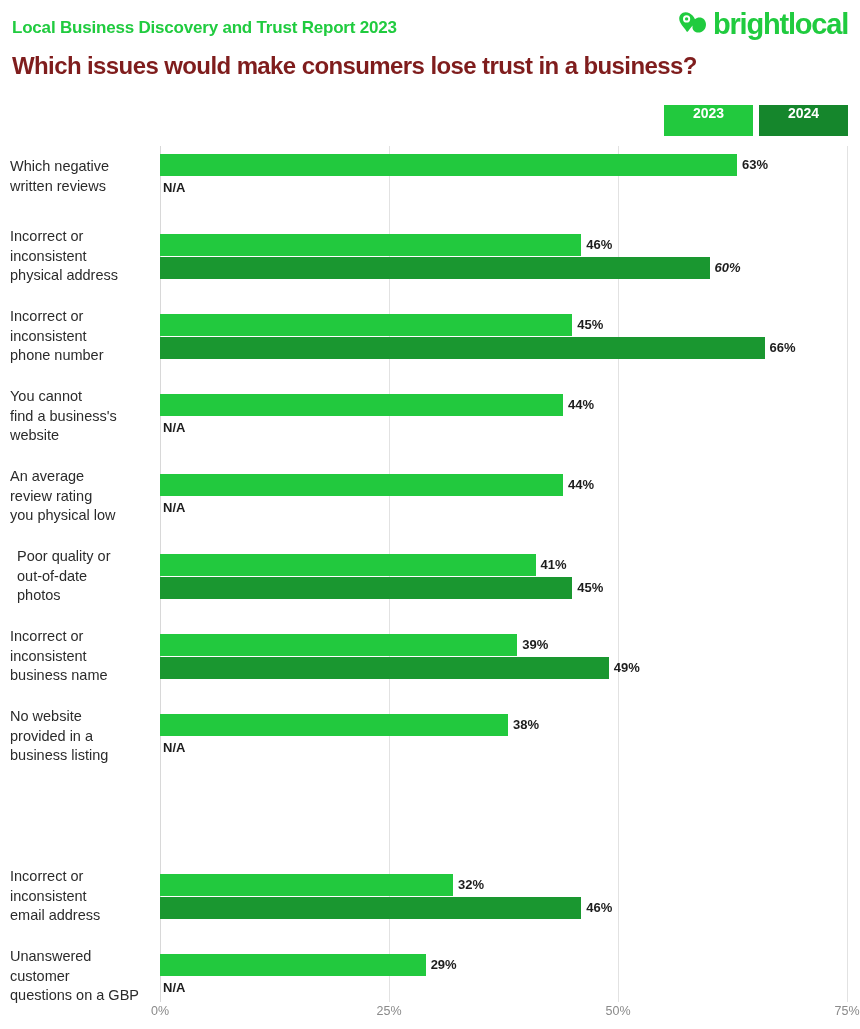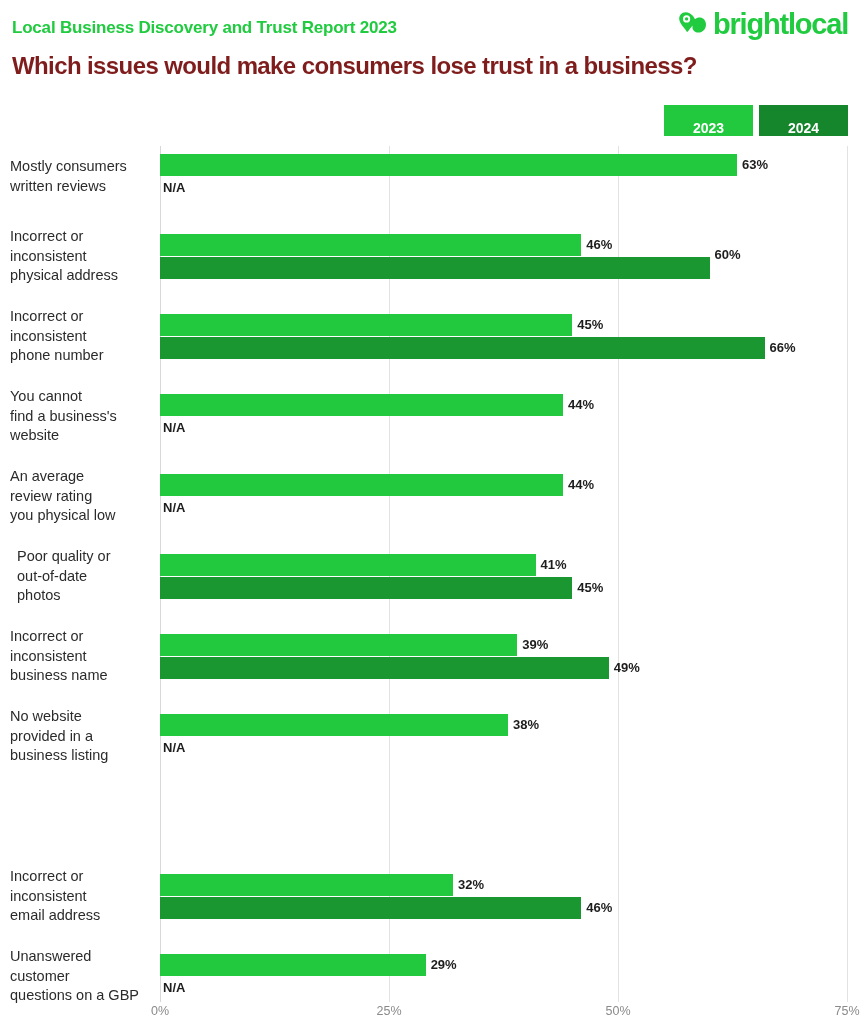--- a/index.html
+++ b/index.html
@@ -61,21 +61,21 @@
     position: absolute;
     top: 105px;
     right: 12px;
     display: flex;
     gap: 6px;
   }
   .legend-item {
     width: 89px;
     height: 31px;
     display: flex;
-    align-items: flex-end;
+    align-items: flex-start;
     justify-content: center;
     color: #ffffff;
     font-size: 14px;
     font-weight: bold;
   }
   .legend-2023 { background: #22c93e; }
   .legend-2021 { background: #15862c; }
 
   
   .plot {
@@ -176,40 +176,40 @@
   </div>
 </div>
 
 <div class="plot" id="plot">
     <div class="gridline axis0" style="left: 160px;"></div>
     <div class="gridline" style="left: 389px;"></div>
     <div class="gridline" style="left: 618px;"></div>
     <div class="gridline" style="left: 847px;"></div>
     <div class="row" style="top: 8px;">
       <div class="row-label" style="top: 3px;">
-        <div>Mostly consumers</div>
+        <div>Which negative</div>
         <div>written reviews</div>
       </div>
       <div class="bars">
         <div class="bar bar-2023" style="width: 577.08px;"></div>
         <div class="bar-value" style="left: 582.08px; top: 0px;">63%</div>
         <div class="bar-value" style="left: 3px; top: 23px;">N/A</div>
       </div>
     </div>
     <div class="row" style="top: 88px;">
       <div class="row-label" style="top: -7px;">
         <div>Incorrect or</div>
         <div>inconsistent</div>
         <div>physical address</div>
       </div>
       <div class="bars">
         <div class="bar bar-2023" style="width: 421.36px;"></div>
         <div class="bar-value" style="left: 426.36px; top: 0px;">46%</div>
         <div class="bar bar-2021" style="width: 549.6px;"></div>
-        <div class="bar-value" style="left: 554.6px; top: 10px;">60%</div>
+        <div class="bar-value" style="left: 554.6px; top: 23px; font-style: italic;">60%</div>
       </div>
     </div>
     <div class="row" style="top: 168px;">
       <div class="row-label" style="top: -7px;">
         <div>Incorrect or</div>
         <div>inconsistent</div>
         <div>phone number</div>
       </div>
       <div class="bars">
         <div class="bar bar-2023" style="width: 412.2px;"></div>

